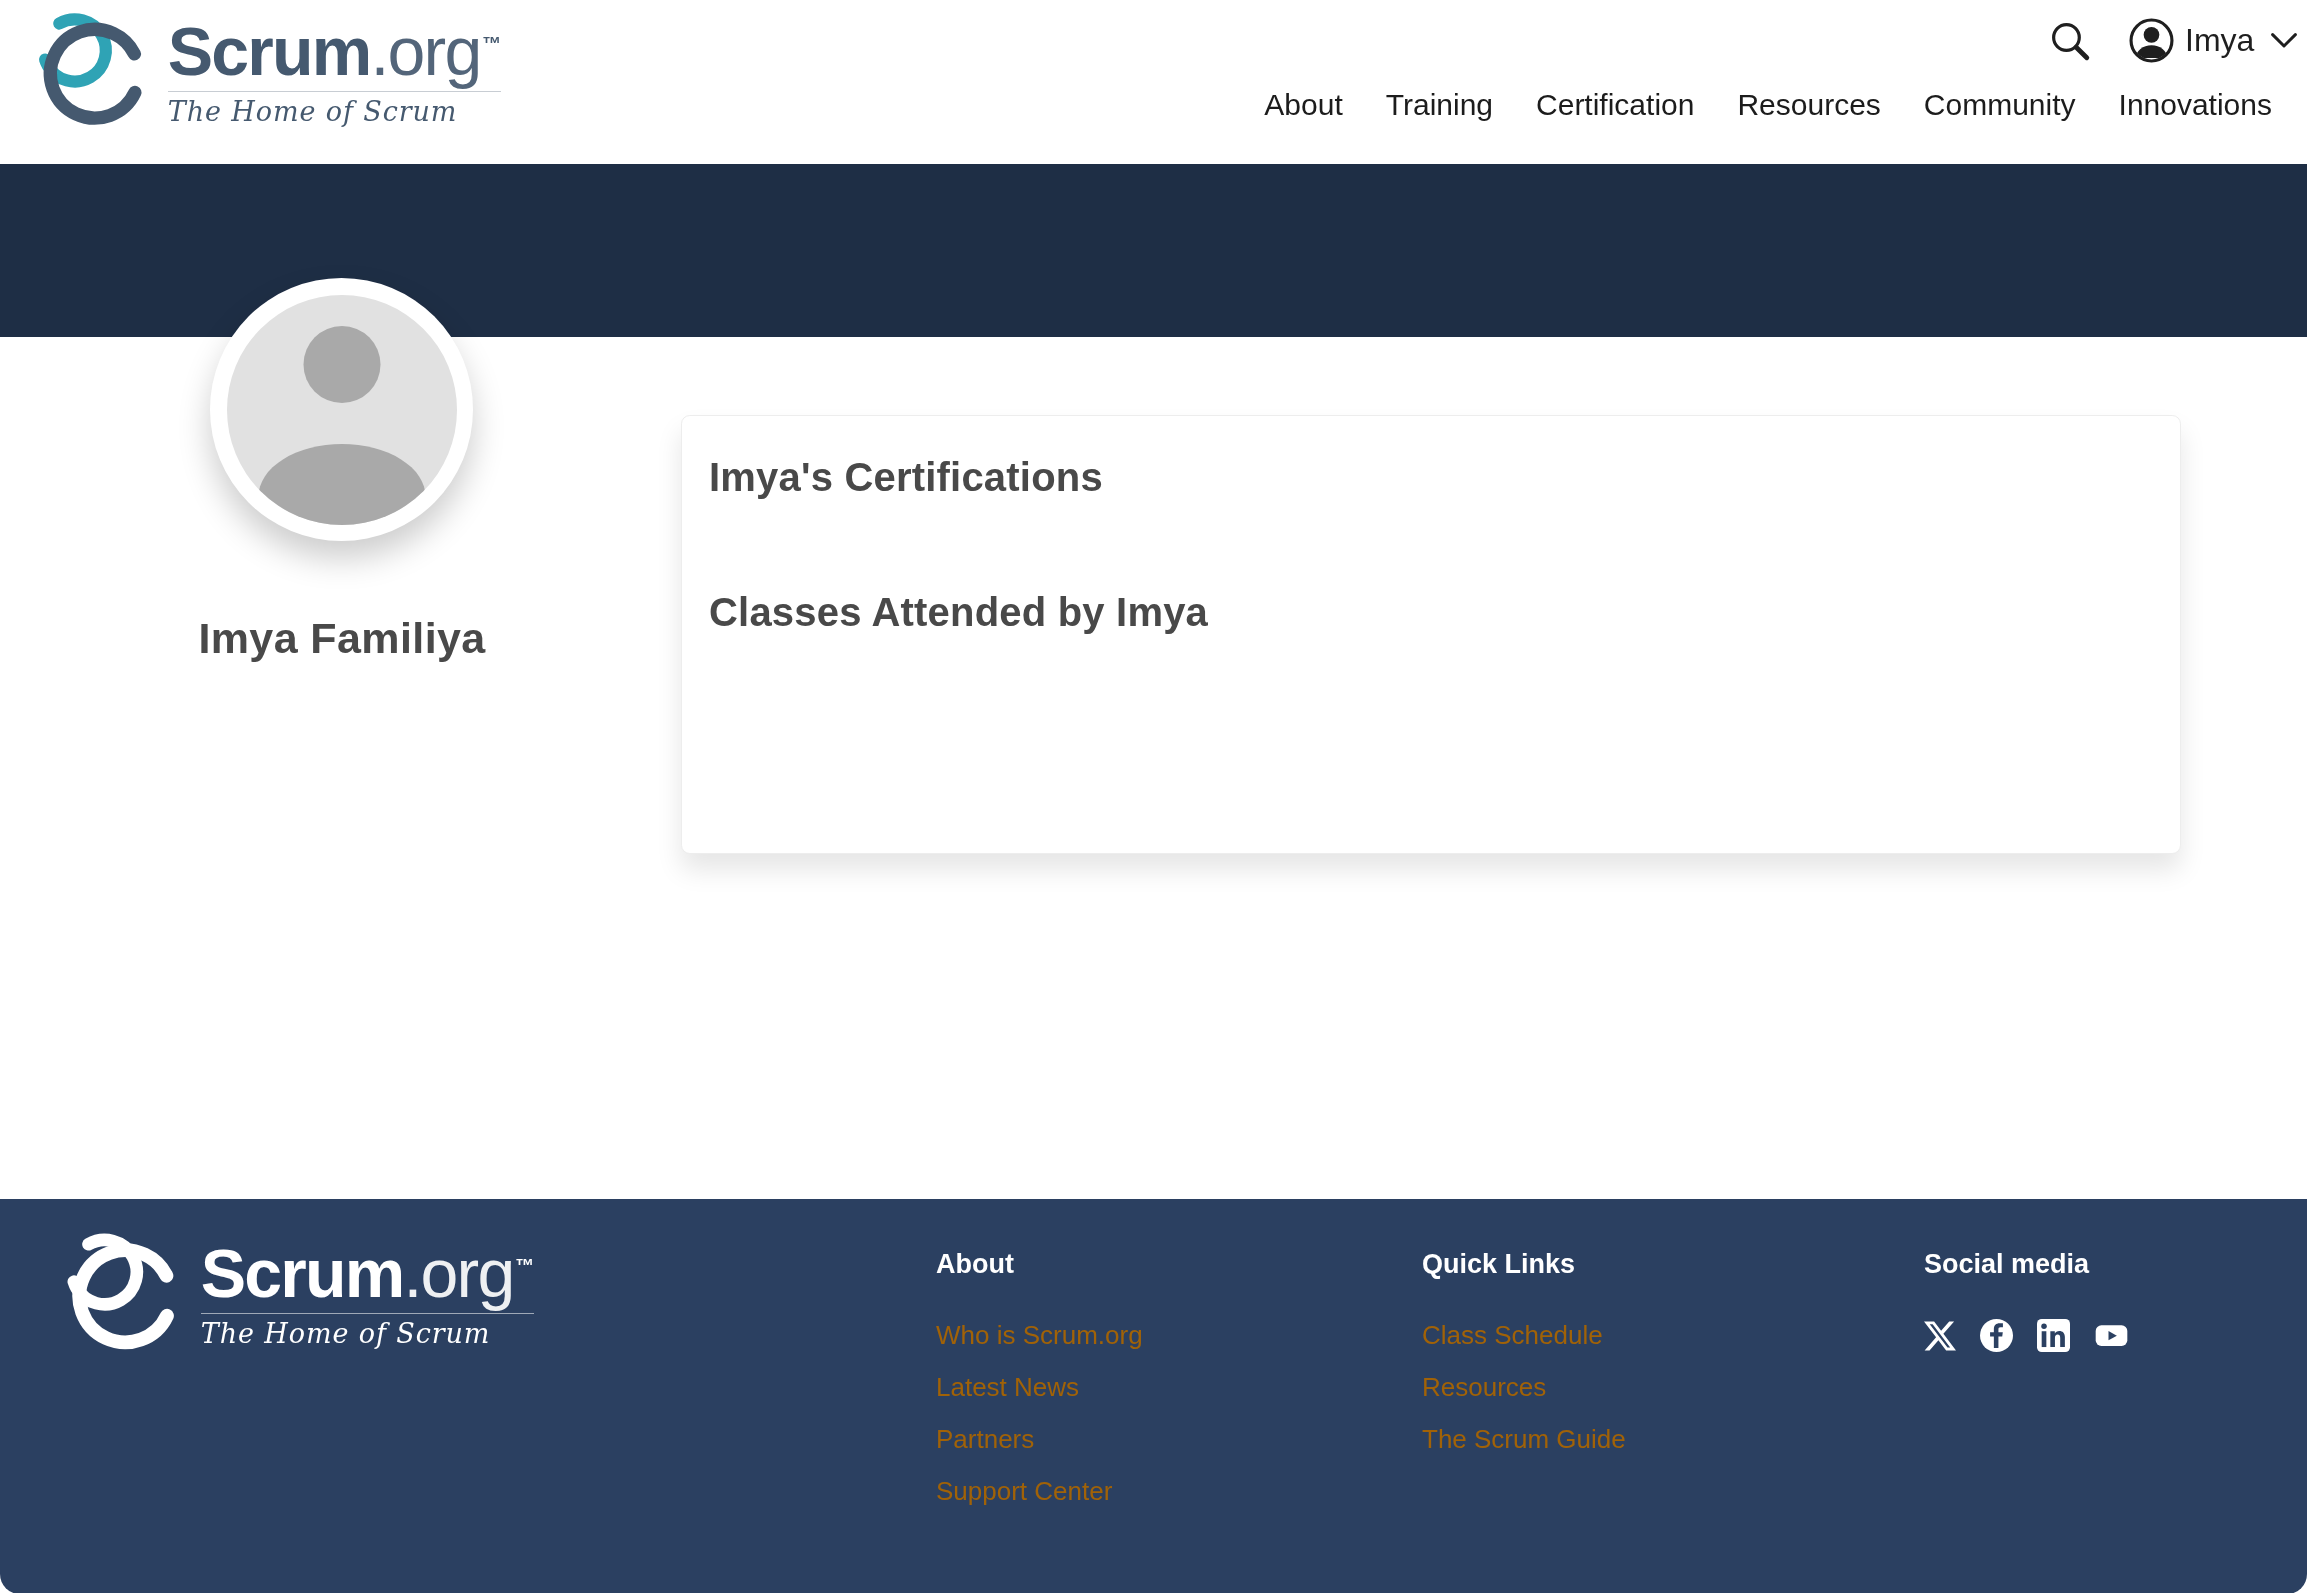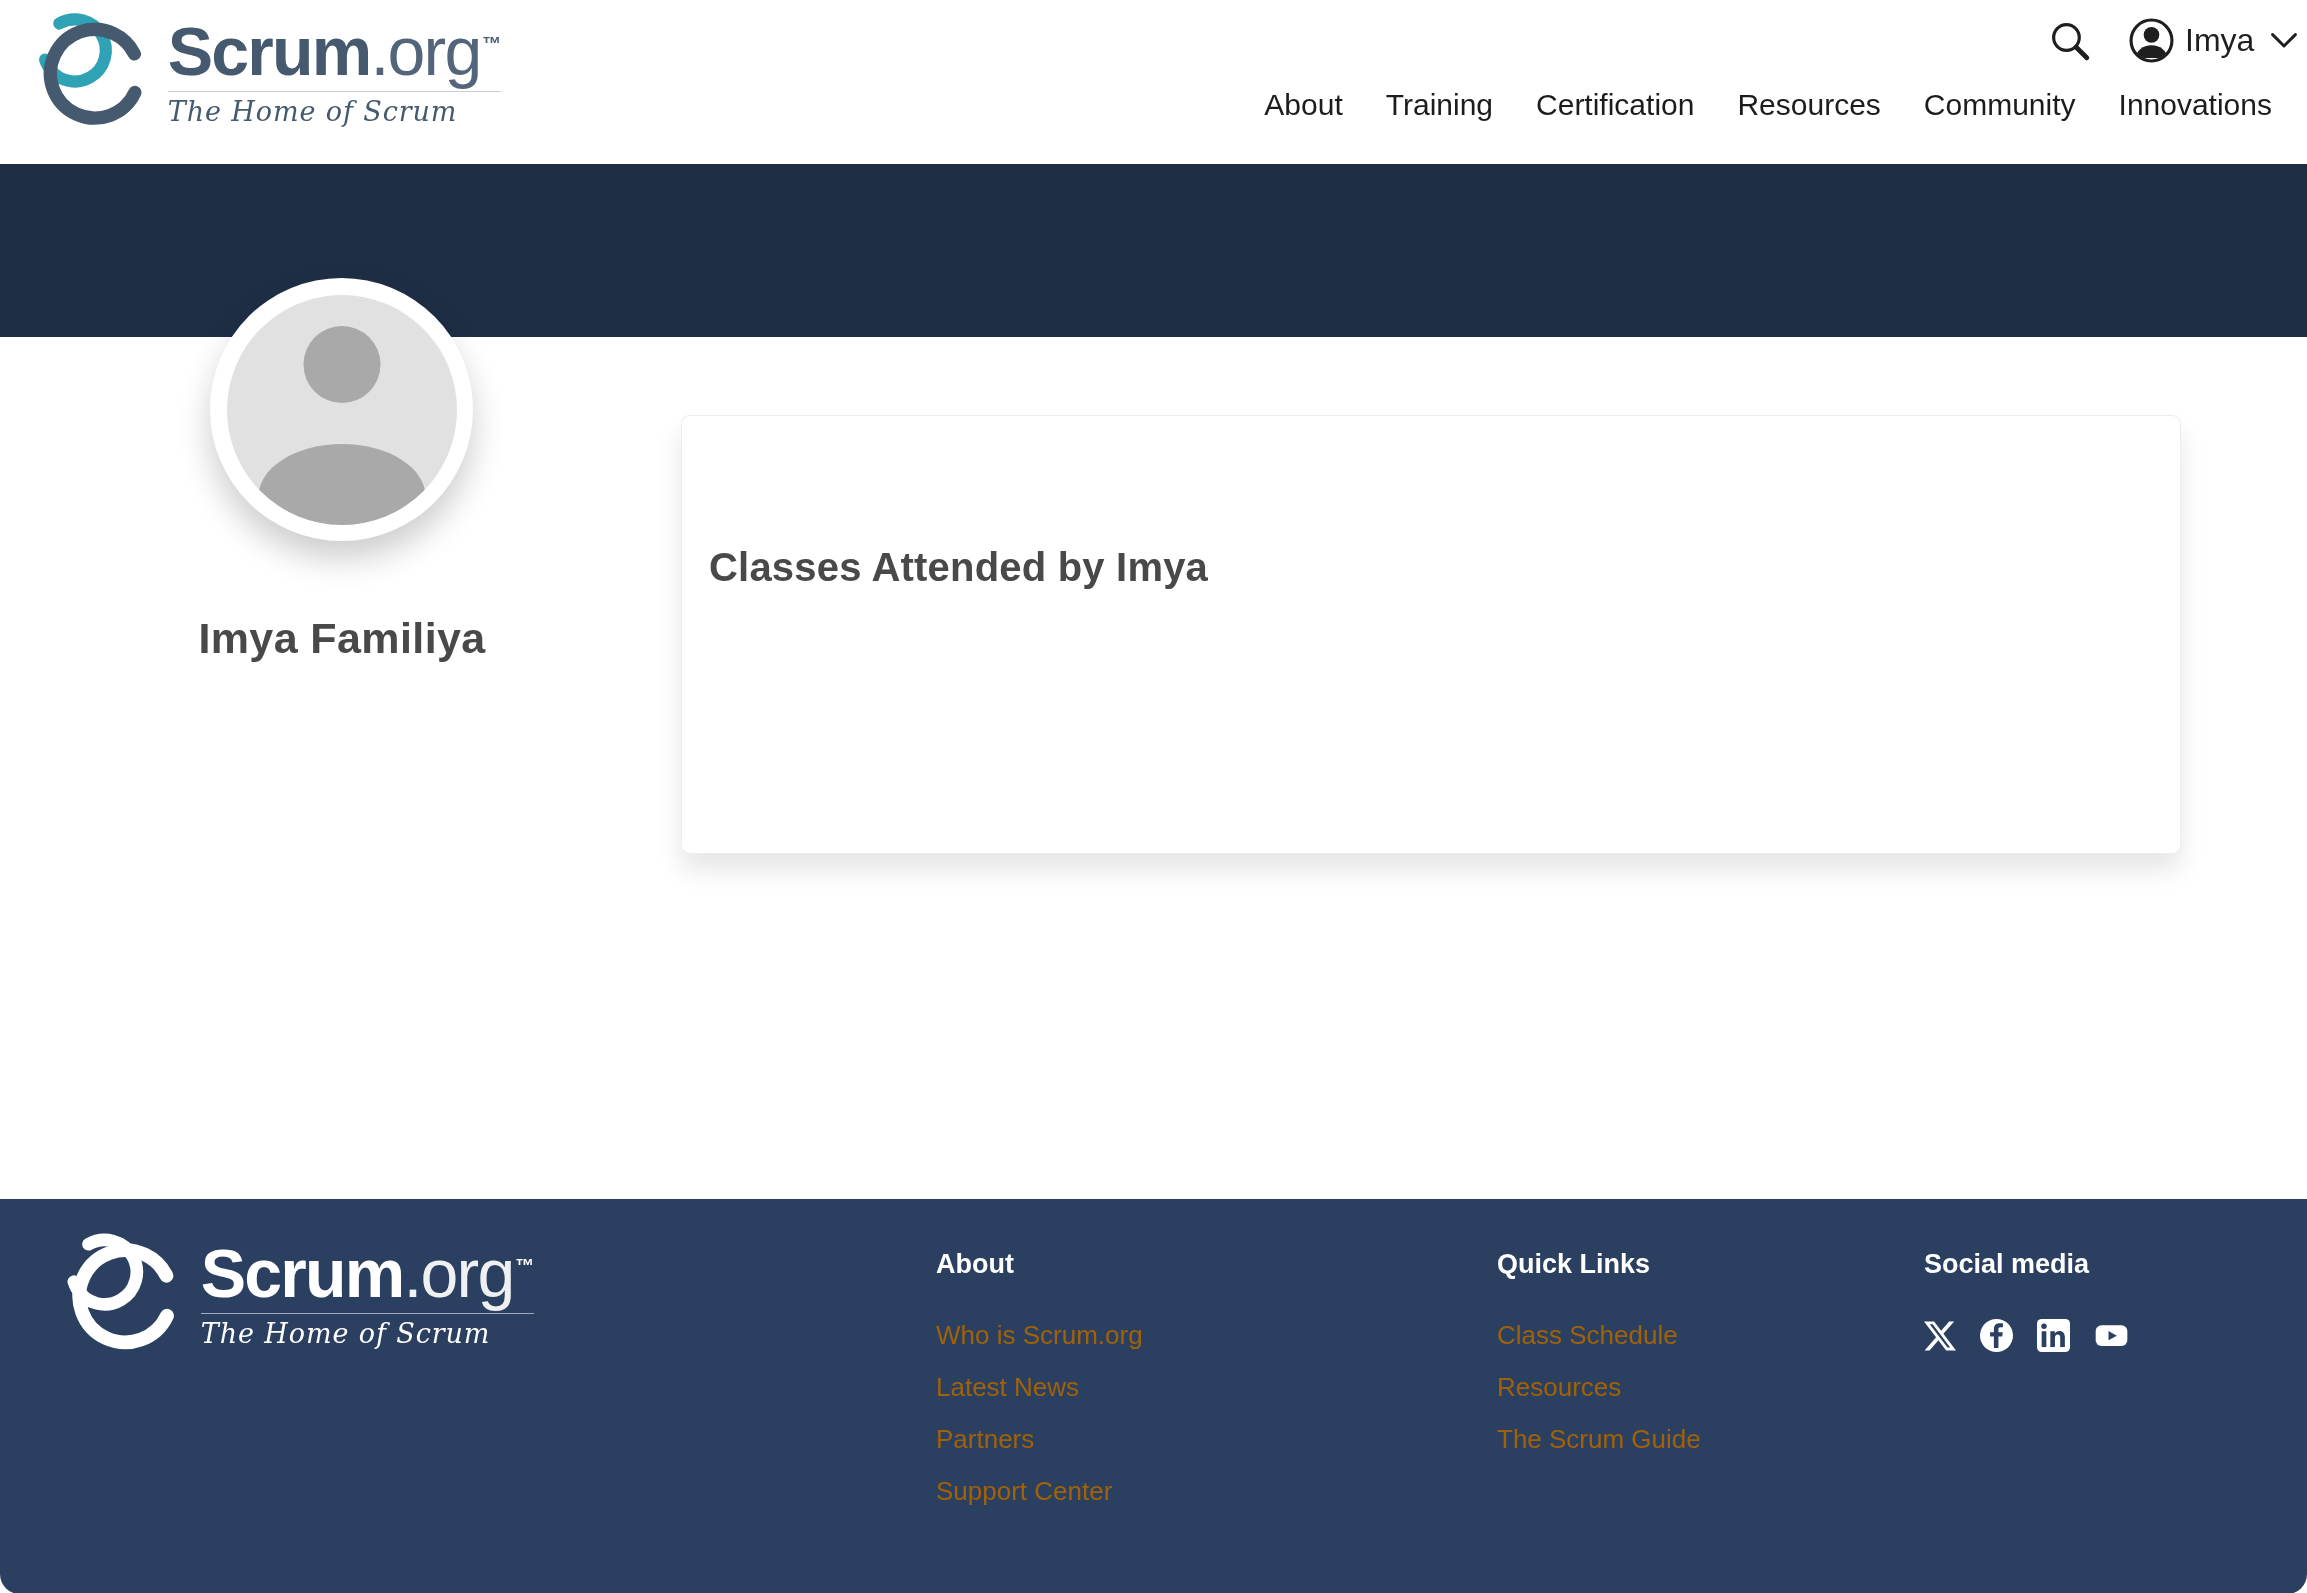--- a/index.html
+++ b/index.html
@@ -71,21 +71,21 @@
   .f-logo { position:absolute; left:54px; top:1225px; display:flex; align-items:center; gap:8.8px; cursor:pointer; }
   .f-logo .logo-mark { width:138px; height:138px; }
   .f-logo .logo-word { color:#ffffff; }
   .f-logo .logo-divider { border-top:1.8px solid rgba(255,255,255,.55); }
   .f-logo .logo-tagline { color:#ffffff; }
 
   .f-col { position:absolute; top:1249px; color:#ffffff; }
   .f-col h3 { font-size:27px; font-weight:700; margin-bottom:39px; color:#ffffff; }
   .f-col a { display:block; font-size:26px; line-height:32px; color:#a16207; text-decoration:none; margin-bottom:20px; cursor:pointer; }
   .f-col-about { left:936px; }
-  .f-col-quick { left:1497px; width:443px; }
+  .f-col-quick { left:1422px; width:443px; }
   .f-col-social { left:1924px; }
   .social-row { display:flex; align-items:center; gap:24px; margin-top:39px; }
   .social-row a { margin:0; display:flex; }
 </style>
 </head>
 <body>
 
 <div class="page">
 
   <div class="header">
@@ -147,20 +147,21 @@
 
   <div class="avatar-ring">
     <div class="avatar-inner">
       <div class="avatar-head"></div>
       <div class="avatar-body"></div>
     </div>
   </div>
   <div class="profile-name">Imya Familiya</div>
 
   <div class="card">
+    <h2>Imya's Certifications</h2>
     <h2 class="gap-h2">Classes Attended by Imya</h2>
   </div>
 
   <div class="footer"></div>
 
   <div class="f-logo">
     <svg class="logo-mark" viewBox="0 0 120 120">
       <g fill="none" stroke-linecap="round" stroke="#ffffff">
         <circle cx="44" cy="41" r="28" stroke-width="11" stroke-dasharray="138 38" transform="rotate(-120 44 41)"></circle>
         <circle cx="62" cy="62" r="40" stroke-width="12" stroke-dasharray="215 37" transform="rotate(25 62 62)"></circle>

